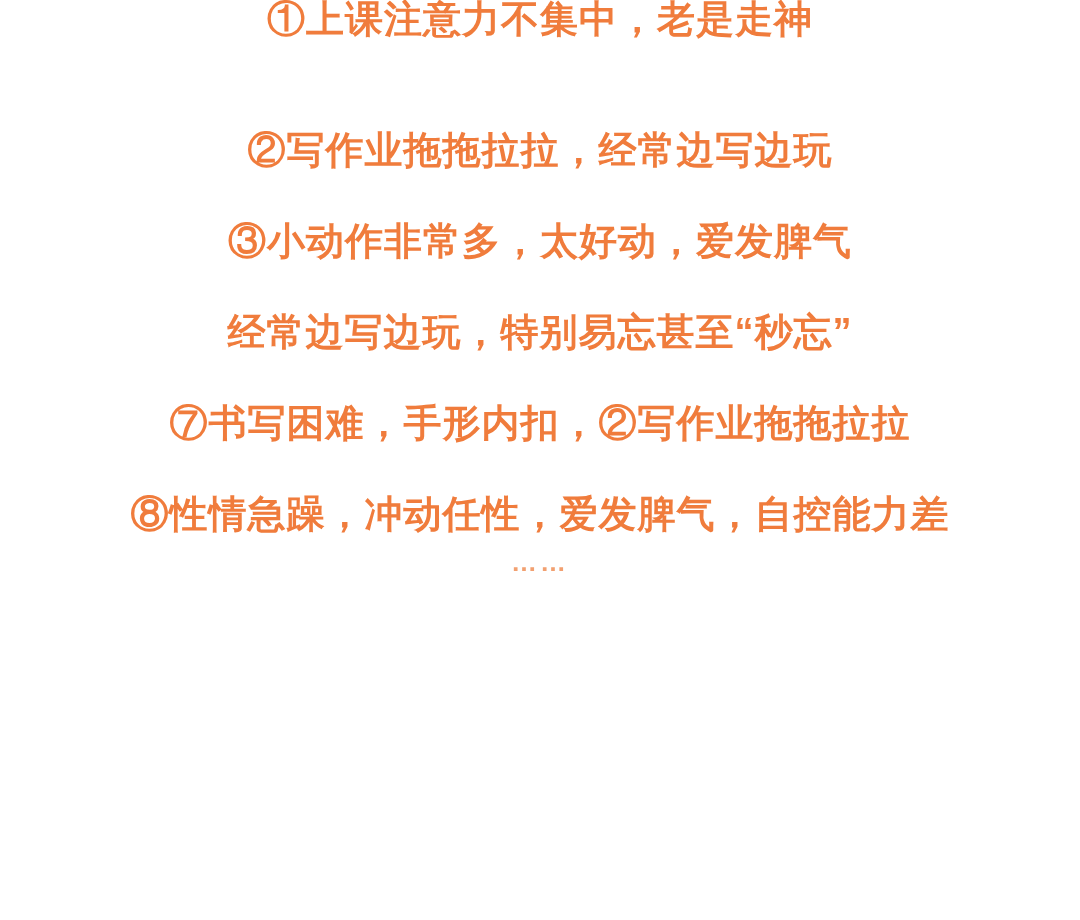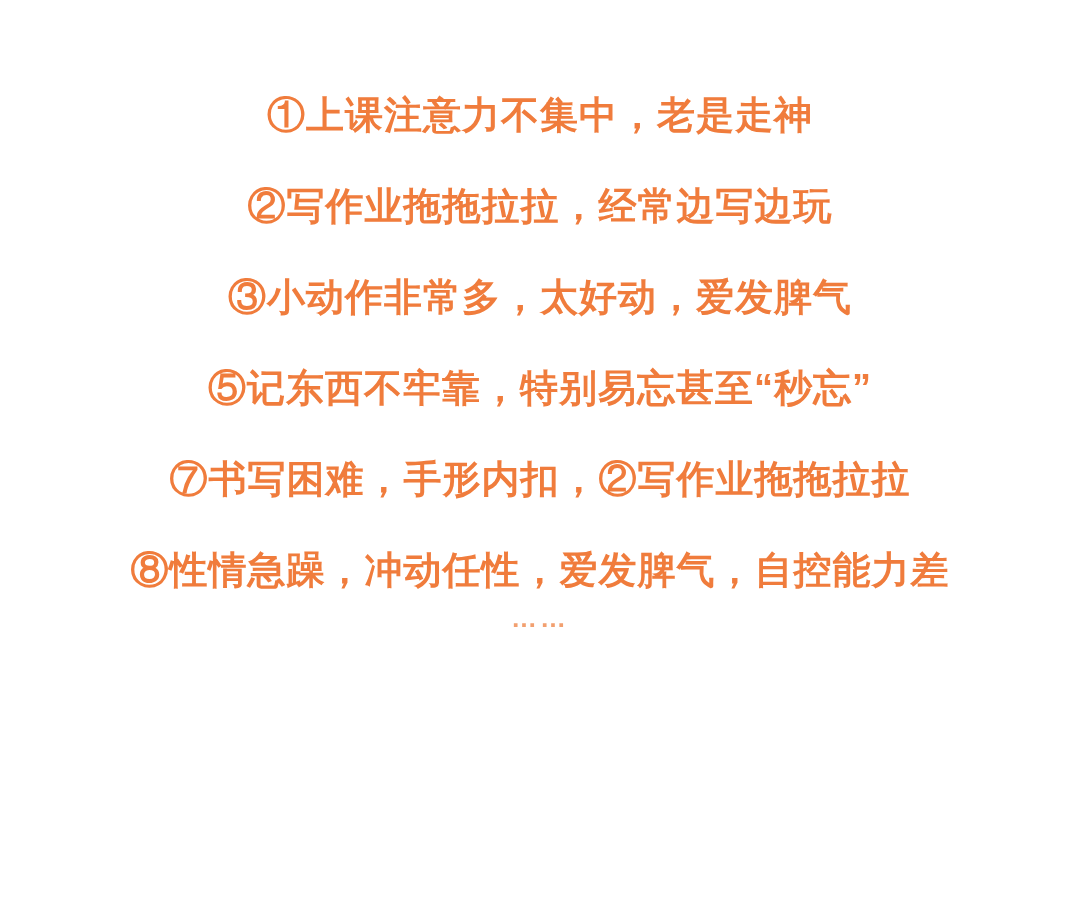--- a/index.html
+++ b/index.html
@@ -14,36 +14,35 @@
     overflow: hidden;
   }
   .page {
     width: 1080px;
     height: 716px;
     box-sizing: border-box;
     display: flex;
     flex-direction: column;
     align-items: center;
     justify-content: flex-start;
-    padding-top: 96px;
     background: #ffffff;
   }
   .line {
     color: #f07c3c;
     font-family: "Liberation Sans", sans-serif;
     font-weight: bold;
     font-size: 38px;
     line-height: 1;
     letter-spacing: 1px;
     white-space: nowrap;
     text-align: center;
     margin: 0 0 53px 0;
   }
   .line-1 { font-size: 38px; }
-  .line-2 { font-size: 38px; }
+  .line-2 { font-size: 38px; margin-top: 40px; }
   .line-3 { font-size: 38px; }
   .line-4 { font-size: 38px; }
   .line-5 { font-size: 38px; }
   .line-6 { font-size: 38px; }
   .line-7 { font-size: 38px; }
   .line-8 { font-size: 38px; margin-bottom: 16px; }
   .ellipsis {
     color: #f2a070;
     font-family: "Liberation Sans", sans-serif;
     font-weight: bold;
@@ -54,17 +53,17 @@
     margin: 0;
   }
 </style>
 </head>
 <body>
 
 <div class="page">
   <p class="line line-1">①上课注意力不集中，老是走神</p>
   <p class="line line-2">②写作业拖拖拉拉，经常边写边玩</p>
   <p class="line line-3">③小动作非常多，太好动，爱发脾气</p>
-  <p class="line line-5">⑤记东西不牢靠，特别易忘甚至“秒忘”</p>
+  <p class="line line-5">经常边写边玩，特别易忘甚至“秒忘”</p>
   <p class="line line-7">⑦书写困难，手形内扣，②写作业拖拖拉拉</p>
   <p class="line line-8">⑧性情急躁，冲动任性，爱发脾气，自控能力差</p>
   <p class="ellipsis">……</p>
 </div>
 
 </body></html>

